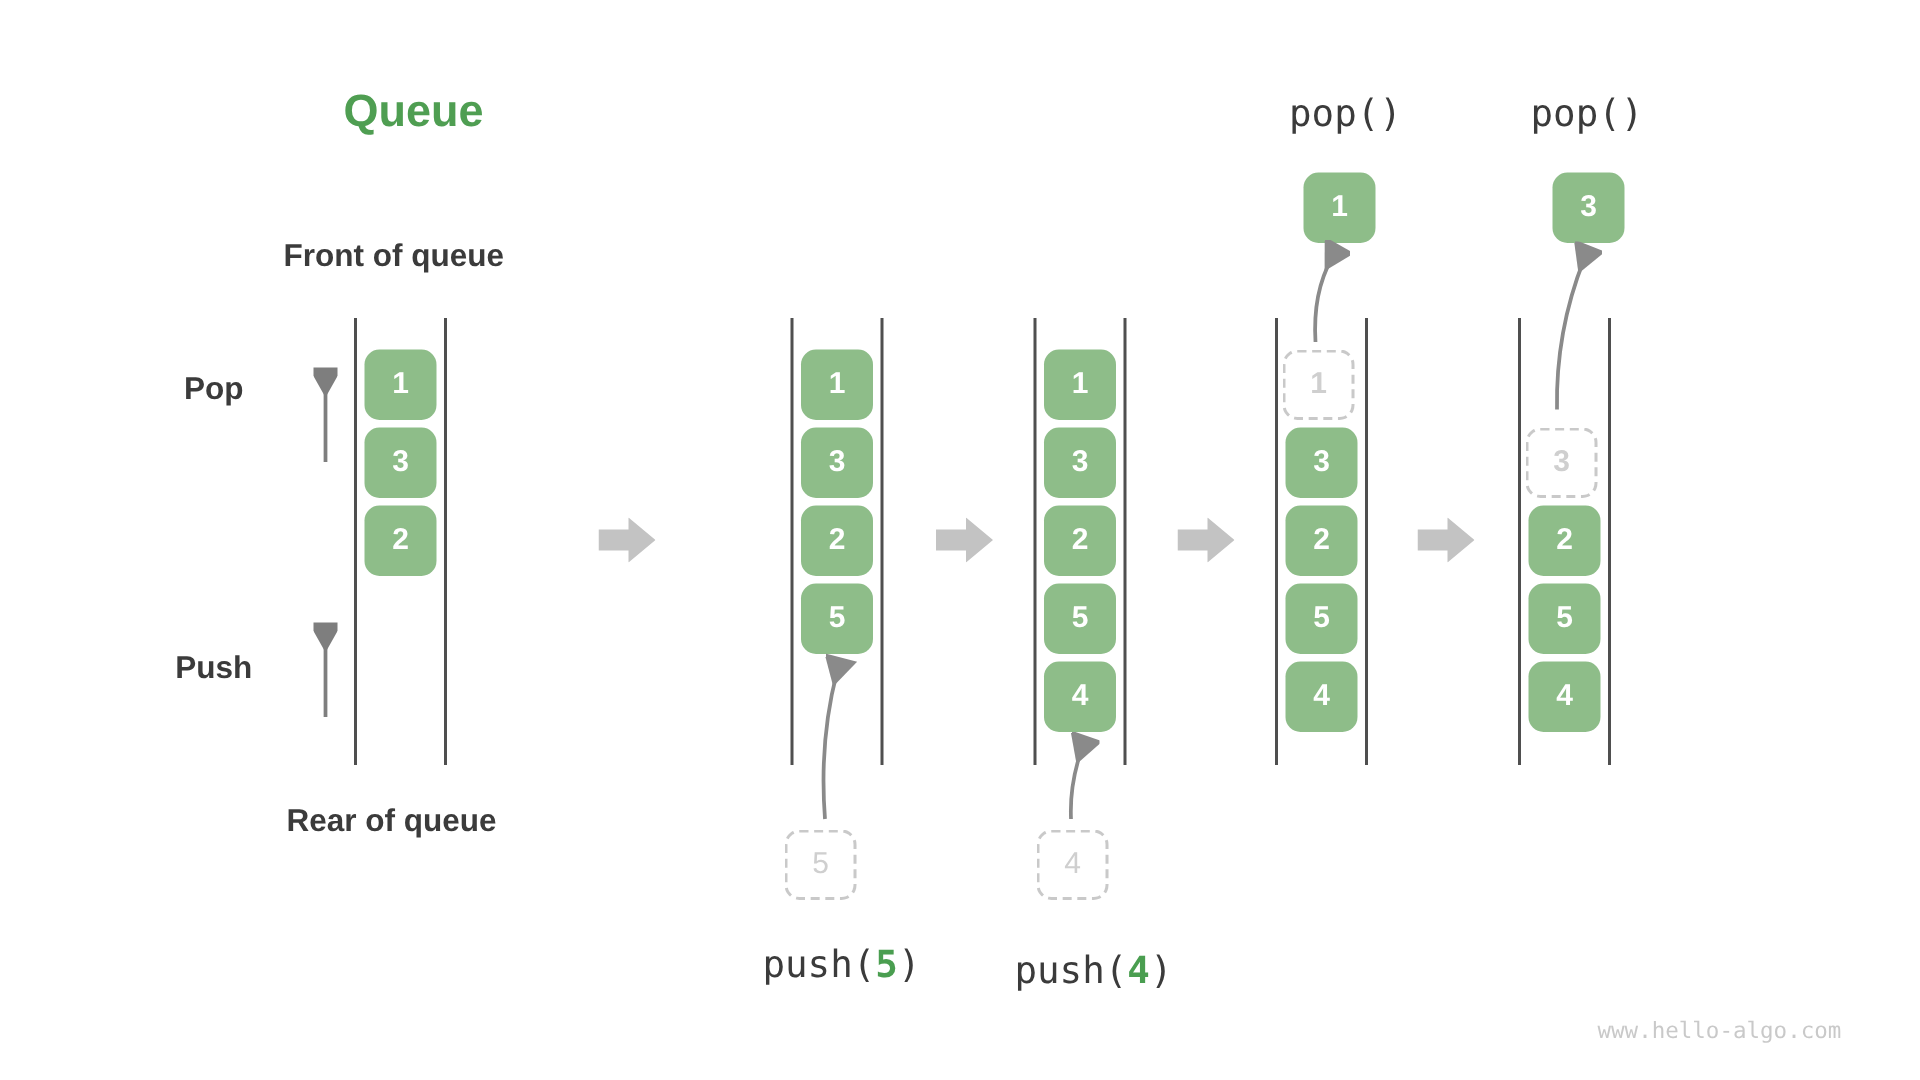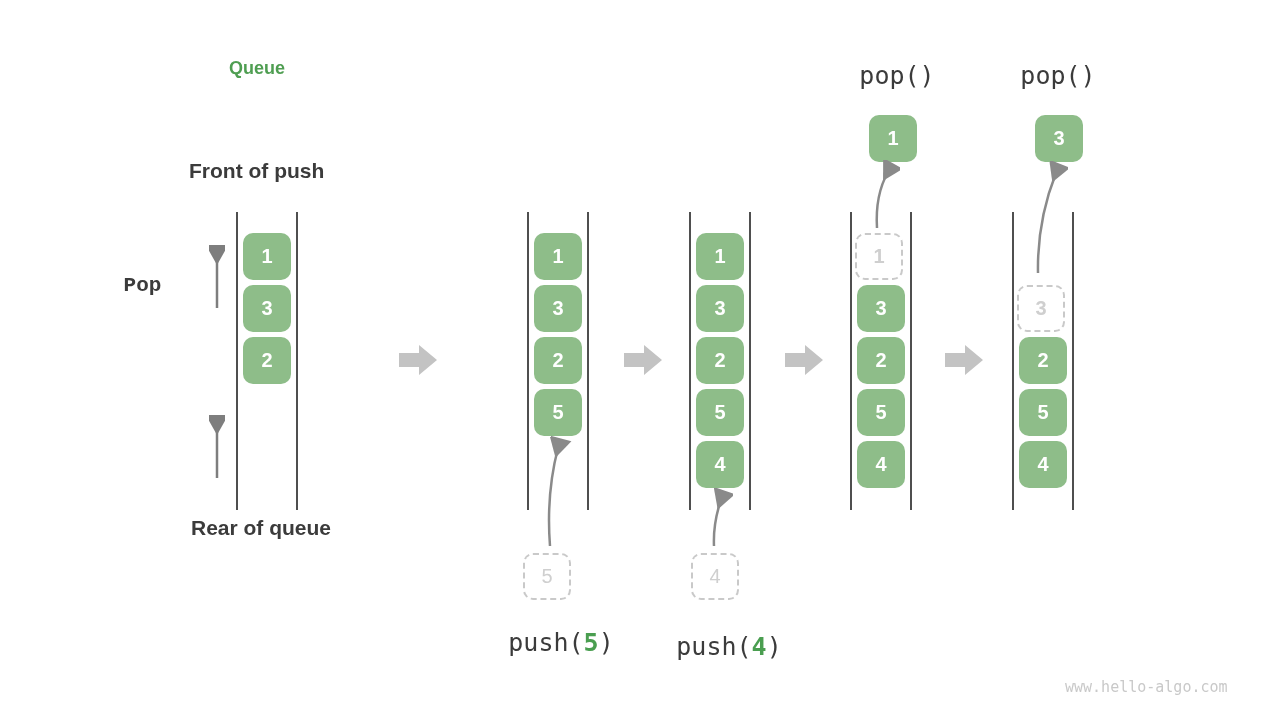--- a/index.html
+++ b/index.html
@@ -1,21 +1,21 @@
 <!DOCTYPE html>
 <html><head>
 <meta charset="utf-8">
 <style>
   html,body{margin:0;padding:0;background:#ffffff;}
   .canvas{
     position:relative;width:1280px;height:720px;background:#ffffff;overflow:hidden;
     font-family:"Liberation Sans",sans-serif;color:#3b3b3b;
   }
   .abs{position:absolute;}
-  .title{font-size:18px;font-weight:bold;color:#4f9e52;}
+  .title{font-size:30px;font-weight:bold;color:#4f9e52;}
   .side-label{font-size:21px;font-weight:bold;color:#3b3b3b;}
   .op-group{text-align:center;line-height:1.55;}
   .op-name{font-size:21px;font-weight:bold;}
   .op-alias{font-size:21px;font-weight:normal;}
   .rail{position:absolute;top:0;width:2px;height:100%;background:#4f4f4f;}
   .col{position:absolute;top:212px;height:298px;width:62px;}
   .box{
     position:absolute;left:7px;width:48px;height:47px;border-radius:10px;
     background:#8ebd89;color:#ffffff;font-size:20px;font-weight:600;
     text-align:center;line-height:47px;
@@ -40,37 +40,38 @@
   .watermark{font-size:15px;color:#c9c9c9;}
   svg{display:block;}
 </style>
 </head>
 <body>
 
 <div class="canvas">
 
   <div class="abs title" style="left:229px;top:58px;">Queue</div>
 
-  <div class="abs side-label" style="left:189px;top:159px;">Front of push</div>
-  <div class="abs side-label" style="left:191px;top:516px;">Rear of queue</div>
+  <div class="abs side-label" style="left:189px;top:159px;">Front of queue</div>
+  <div class="abs side-label" style="left:191px;top:536px;">Rear of queue</div>
 
-  <div class="abs op-group" style="left:60px;top:270px;width:165px;font-family:Liberation Mono, monospace;">
+  <div class="abs op-group" style="left:60px;top:244px;width:165px;">
     <div class="op-name">Pop</div>
   </div>
 
   <svg class="abs" style="left:209px;top:243px;" width="16" height="68">
     <defs>
         <marker id="m1" markerWidth="9" markerHeight="9" refX="4.5" refY="4" orient="auto">
           <path d="M0,8 L4.5,0 L9,8 z" fill="#7e7e7e" transform="rotate(-90 4.5 4)"></path>
         </marker>
       </defs>
     <line x1="8" y1="65" x2="8" y2="12" stroke="#7e7e7e" stroke-width="2.5" marker-end="url(#m1)"></line>
   </svg>
 
   <div class="abs op-group" style="left:60px;top:430px;width:165px;">
+    <div class="op-name">Push</div>
   </div>
 
   <svg class="abs" style="left:209px;top:413px;" width="16" height="68">
     <defs>
         <marker id="m2" markerWidth="9" markerHeight="9" refX="4.5" refY="4" orient="auto">
           <path d="M0,8 L4.5,0 L9,8 z" fill="#7e7e7e" transform="rotate(-90 4.5 4)"></path>
         </marker>
       </defs>
     <line x1="8" y1="65" x2="8" y2="12" stroke="#7e7e7e" stroke-width="2.5" marker-end="url(#m2)"></line>
   </svg>

